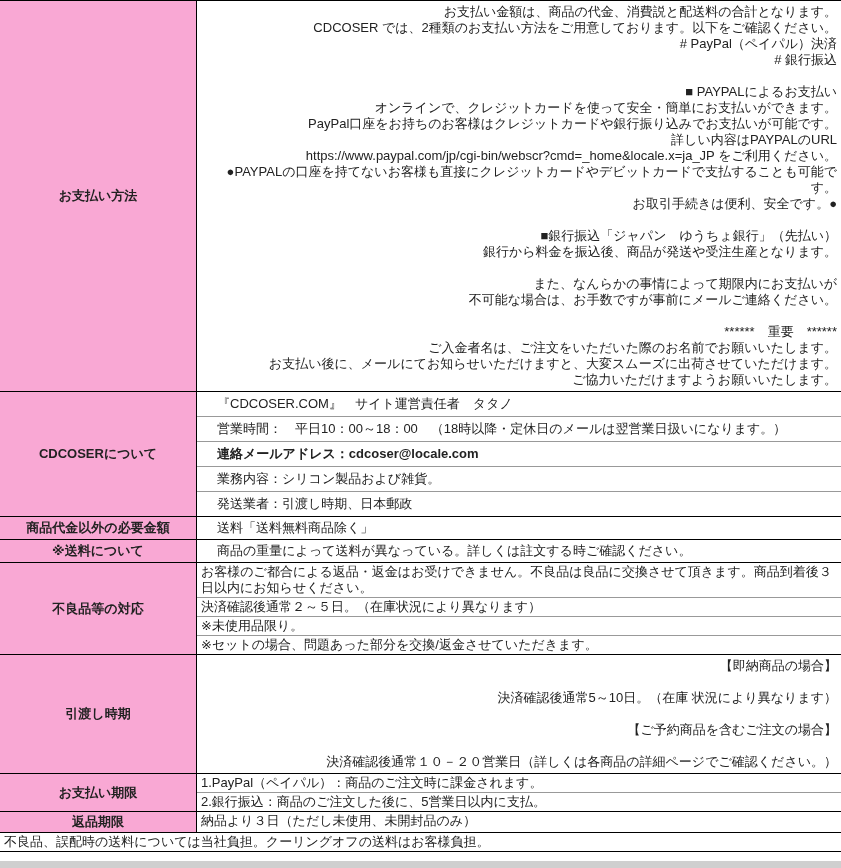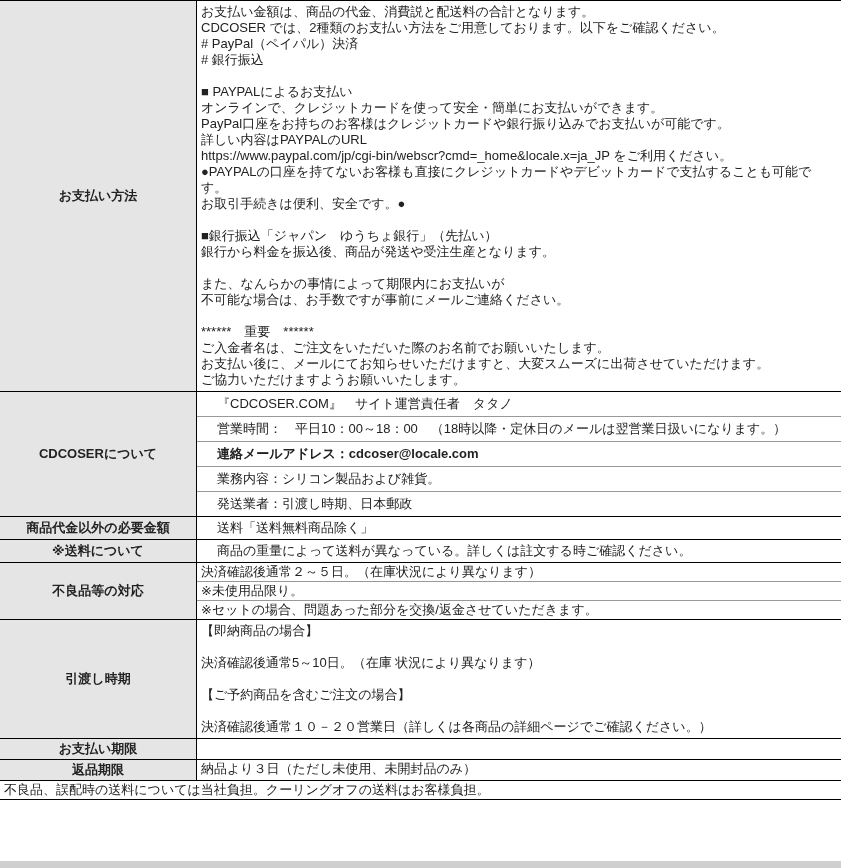--- a/index.html
+++ b/index.html
@@ -7,29 +7,29 @@
   body {
     width: 841px; height: 868px;
     position: relative; overflow: hidden;
     font-family: "Liberation Sans", "DejaVu Sans", sans-serif;
     color: #222222;
   }
   .info-table { width: 841px; border-top: 1px solid #000; }
   .row { display: flex; border-bottom: 1px solid #000; align-items: stretch; }
   .label-cell {
     width: 197px; min-width: 197px;
-    background: #e5e5e5;
+    background: #f9a8d4;
     border-right: 1px solid #000;
     display: flex; align-items: center; justify-content: center;
     text-align: center;
     font-weight: bold; font-size: 13px; line-height: 16px;
     padding: 2px;
   }
   .content-cell { flex: 1; font-size: 13px; line-height: 16px; background: #ffffff; min-width: 0; }
-  .text-block { white-space: pre-wrap; word-break: break-all; padding: 3px 4px; }
+  .text-block { white-space: pre-wrap; word-break: break-all; padding: 3px 4px; text-align: right; }
   .sub-row { border-bottom: 1px solid #999999; word-break: break-all; }
   .sub-row:last-child { border-bottom: none; }
   .sub-row.tall  { padding: 4px 20px; }
   .sub-row.single{ padding: 3px 20px; }
   .sub-row.tight { padding: 1px 4px; }
   .bold { font-weight: bold; }
   .bottom-strip {
     position: absolute; left: 0; bottom: 0;
     width: 841px; height: 7px; background: #cfcfcf;
   }
@@ -89,20 +89,21 @@
   <div class="row">
     <div class="label-cell">※送料について</div>
     <div class="content-cell">
       <div class="sub-row single">商品の重量によって送料が異なっている。詳しくは註文する時ご確認ください。</div>
     </div>
   </div>
 
   <div class="row">
     <div class="label-cell">不良品等の対応</div>
     <div class="content-cell">
+      <div class="sub-row tight">お客様のご都合による返品・返金はお受けできません。不良品は良品に交換させて頂きます。商品到着後３日以内にお知らせください。</div>
       <div class="sub-row tight">決済確認後通常２～５日。（在庫状況により異なります）</div>
       <div class="sub-row tight">※未使用品限り。</div>
       <div class="sub-row tight">※セットの場合、問題あった部分を交換/返金させていただきます。</div>
     </div>
   </div>
 
   <div class="row">
     <div class="label-cell">引渡し時期</div>
     <div class="content-cell">
       <div class="text-block">【即納商品の場合】
@@ -110,20 +111,24 @@
 決済確認後通常5～10日。（在庫 状況により異なります）
 
 【ご予約商品を含むご注文の場合】
 
 決済確認後通常１０－２０営業日（詳しくは各商品の詳細ページでご確認ください。）</div>
     </div>
   </div>
 
   <div class="row">
     <div class="label-cell">お支払い期限</div>
+    <div class="content-cell">
+      <div class="sub-row tight">1.PayPal（ペイパル）：商品のご注文時に課金されます。</div>
+      <div class="sub-row tight">2.銀行振込：商品のご注文した後に、5営業日以内に支払。</div>
+    </div>
   </div>
 
   <div class="row">
     <div class="label-cell">返品期限</div>
     <div class="content-cell">
       <div class="sub-row tight">納品より３日（ただし未使用、未開封品のみ）</div>
     </div>
   </div>
 
   <div class="row">

